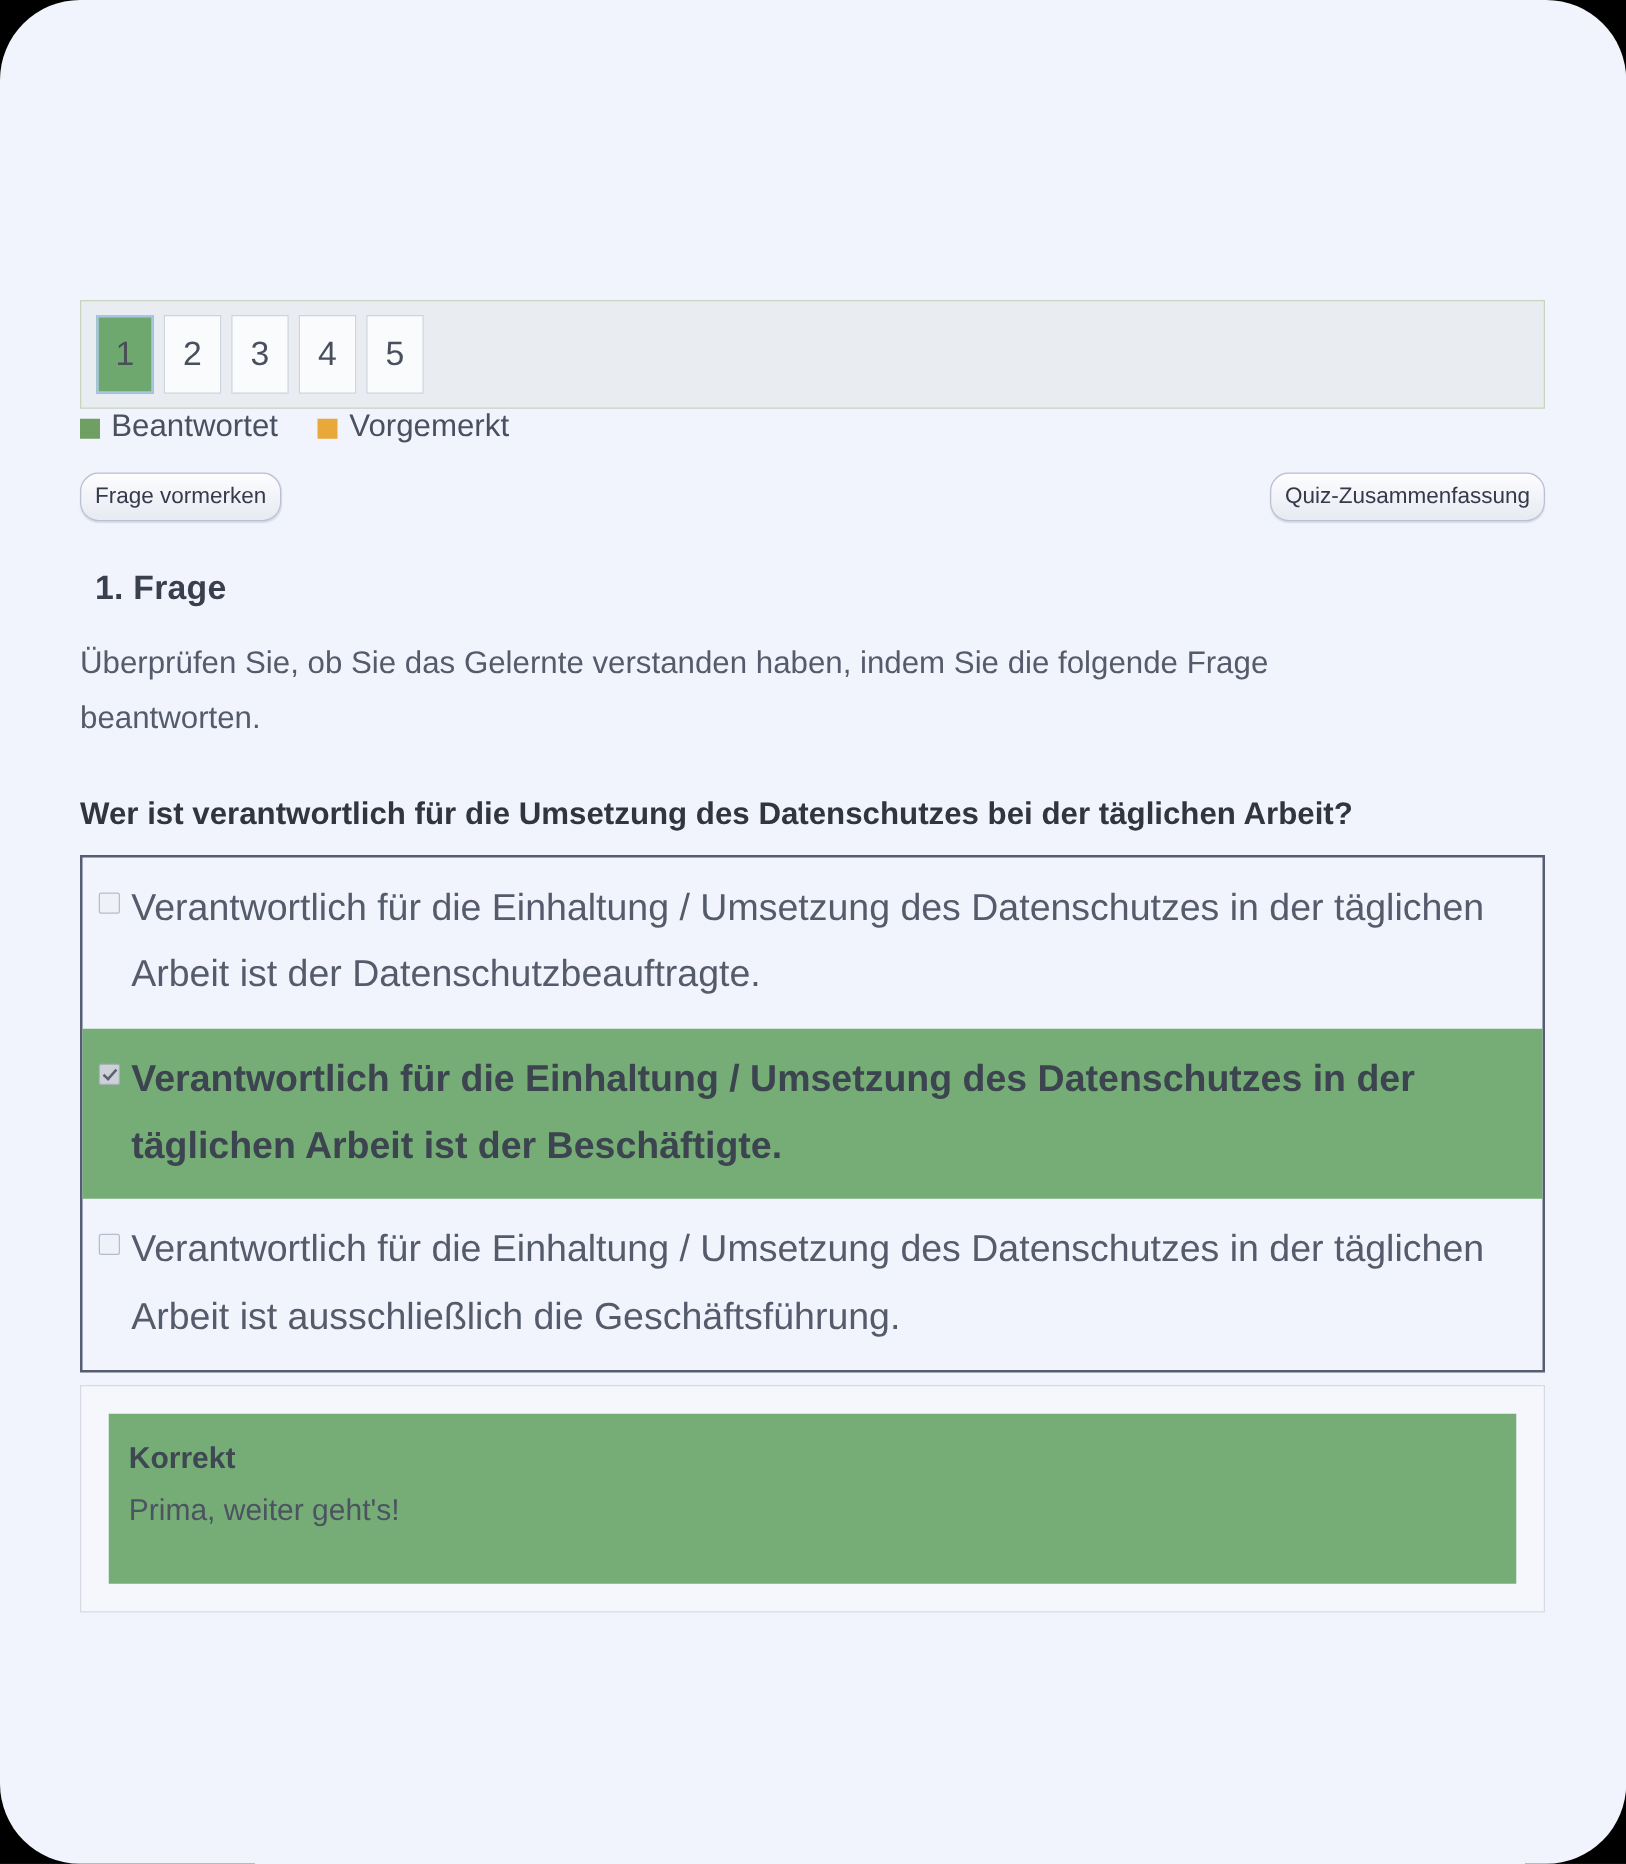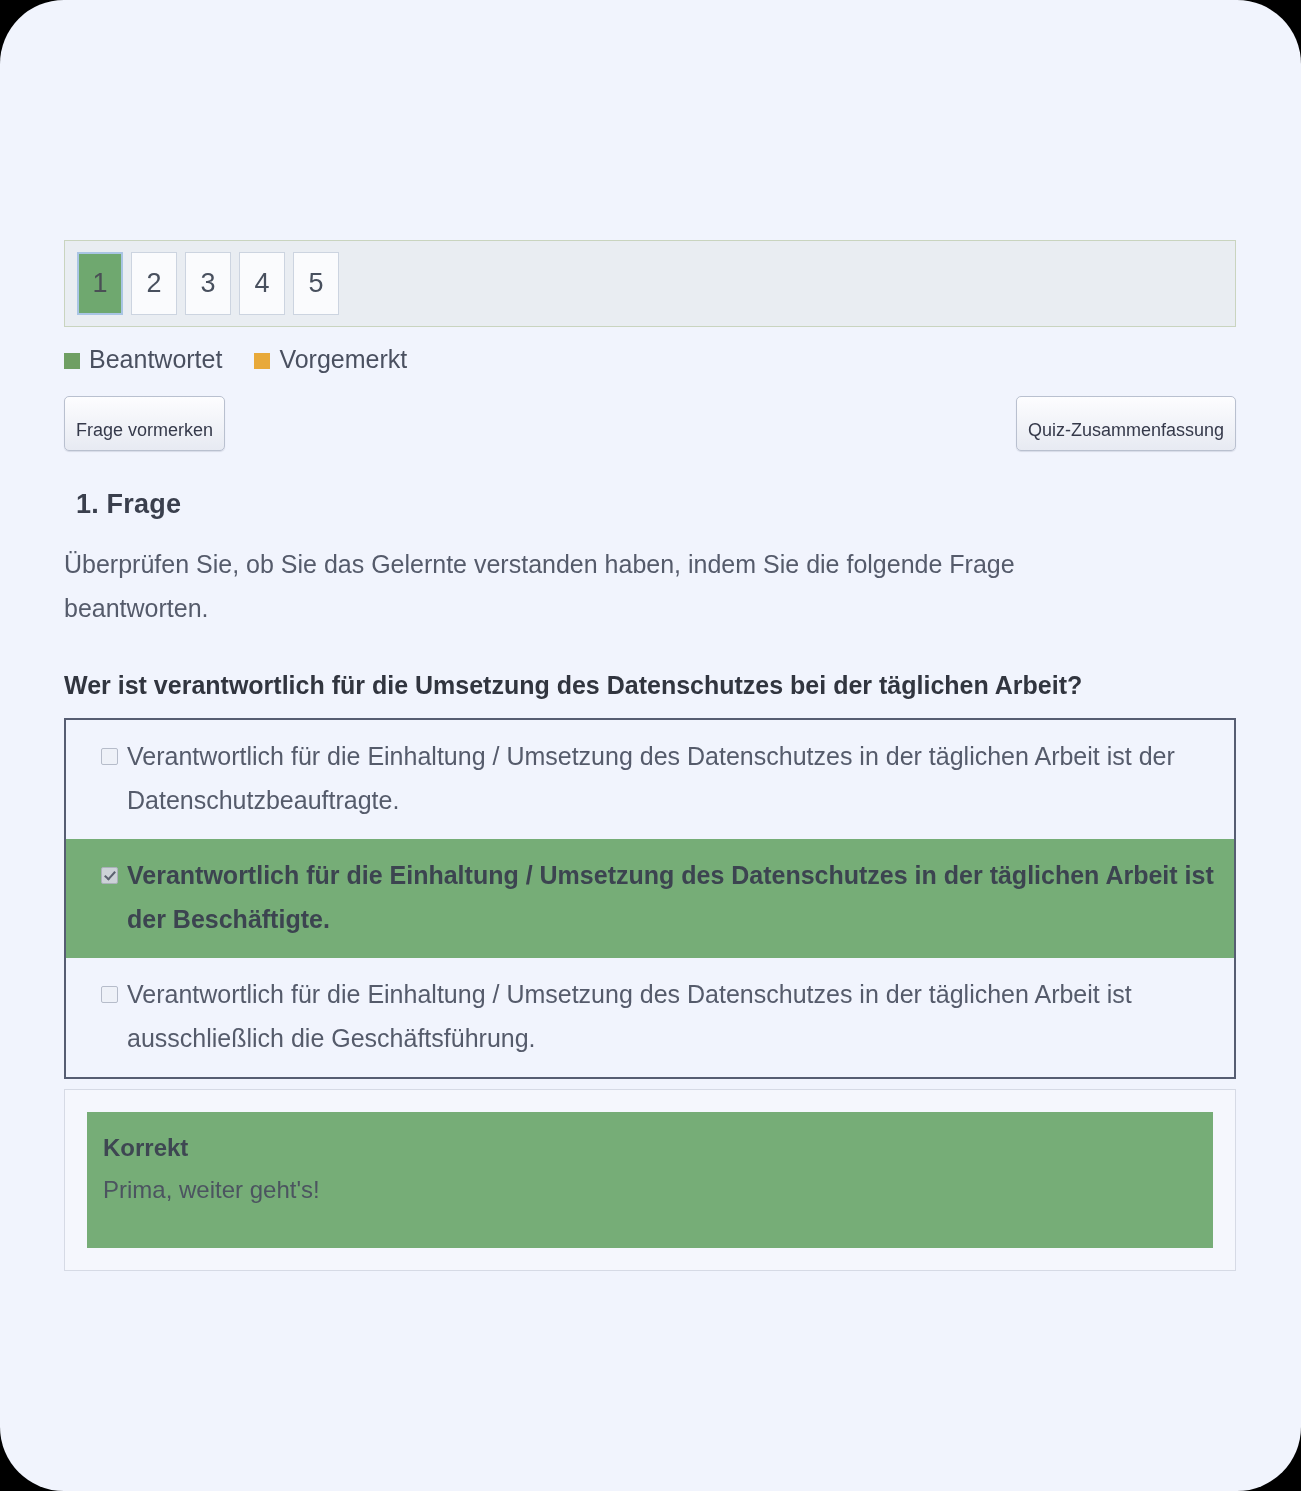--- a/index.html
+++ b/index.html
@@ -62,21 +62,20 @@
     background: #6fa86f;
     border: 2px solid #a9c5e4;
     color: #4a4f55;
   }
 
   
   .legend {
     display: flex;
     align-items: center;
     gap: 9px;
-    margin-top: 18px;
     font-size: 25px;
     color: #4a5060;
     font-weight: 300;
   }
   .legend-swatch {
     display: inline-block;
     width: 16px;
     height: 16px;
     position: relative;
     top: 1px;
@@ -92,22 +91,22 @@
     align-items: center;
     margin-top: 22px;
   }
   .btn-sm {
     box-sizing: border-box;
     font-family: "Liberation Sans", sans-serif;
     font-size: 18px;
     color: #35394a;
     background: linear-gradient(#fdfdff, #e7eaf2);
     border: 1px solid #b9c0cf;
-    border-radius: 5px;
-    padding: 24px 11px 9px 11px;
+    border-radius: 15px;
+    padding: 8px 11px 9px 11px;
     line-height: 1.1;
     box-shadow: 0 1px 1px rgba(40,50,80,.13);
     white-space: nowrap;
   }
 
   
   .q-title {
     margin: 38px 0 0 12px;
     font-size: 27px;
     font-weight: bold;
@@ -134,22 +133,22 @@
     box-sizing: border-box;
     margin-top: 18px;
     border: 2px solid #565d72;
     background: #f1f4fd;
     padding: 0;
   }
   .answer {
     display: flex;
     align-items: flex-start;
     gap: 9px;
-    padding: 14px 16px 16px 35px;
-    font-size: 25px;
+    padding: 14px 16px 16px 13px;
+    font-size: 30px;
     line-height: 1.78;
     color: #555b6b;
     font-weight: 300;
   }
   .answer.selected {
     background: #76ad77;
     color: #3c4450;
     font-weight: bold;
   }
   .cbox {

